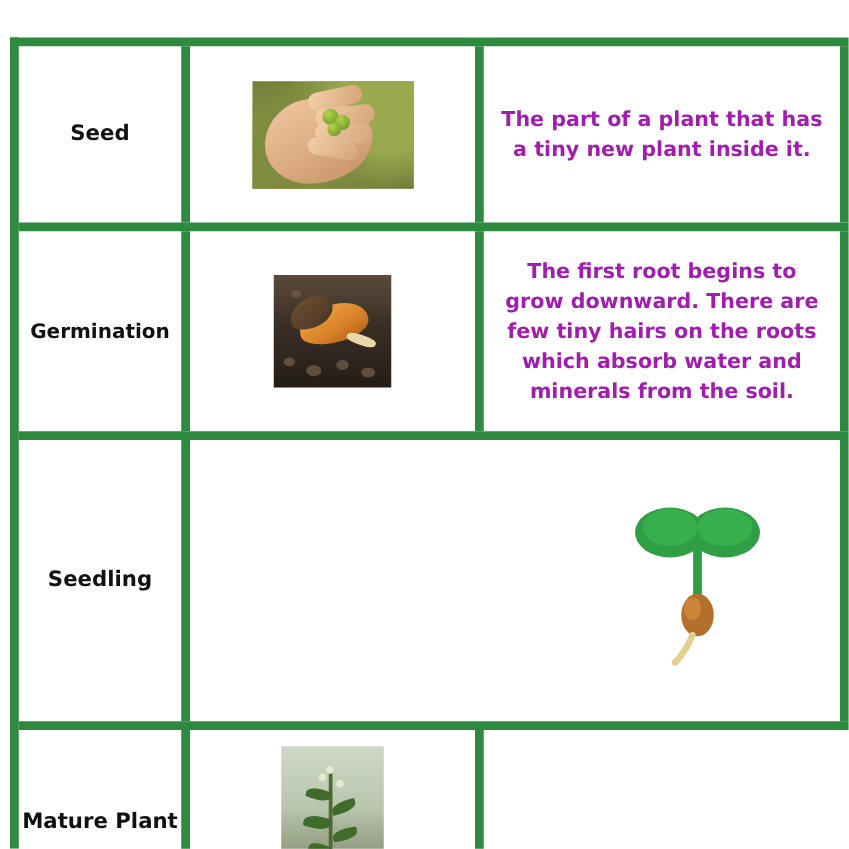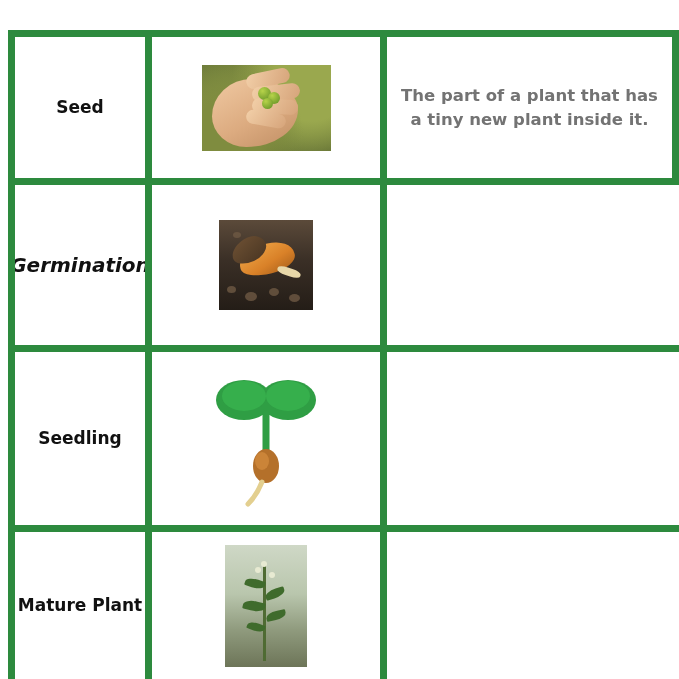--- a/index.html
+++ b/index.html
@@ -31,21 +31,21 @@
     border-left: 7px solid #2d8a3e;
   }
   .row {
     display: flex;
     box-sizing: border-box;
     border-bottom: 7px solid #2d8a3e;
     width: 100%;
   }
   .row-seed { height: 148px; }
   .row-germination { height: 167px; }
-  .row-seedling { height: 180px; }
+  .row-seedling { height: 232px; justify-content: space-between; }
   .row-mature { height: 154px; }
 
   .cell {
     box-sizing: border-box;
     border-right: 7px solid #2d8a3e;
     display: flex;
     align-items: center;
     justify-content: center;
     overflow: hidden;
     position: relative;
@@ -62,25 +62,25 @@
     flex: 1 1 auto;
     padding: 4px 14px;
   }
   .term-text {
     font-weight: bold;
     font-size: 17px;
     color: #111111;
     text-align: center;
     line-height: 1.25;
   }
-  .term-text.small { font-size: 20px; font-style: italic; }
+  .term-text.small { font-size: 16px; }
   .desc-text {
     font-weight: bold;
     font-size: 16.5px;
-    color: #737373;
+    color: #a21caf;
     text-align: center;
     line-height: 1.45;
   }
 
   
   .photo {
     position: relative;
     overflow: hidden;
   }
   .photo-seed {
@@ -238,20 +238,23 @@
         <div class="photo photo-germ">
           <div class="soil-speck" style="left:8px;top:66px;width:9px;height:7px;"></div>
           <div class="soil-speck" style="left:26px;top:72px;width:12px;height:9px;"></div>
           <div class="soil-speck" style="left:50px;top:68px;width:10px;height:8px;"></div>
           <div class="soil-speck" style="left:70px;top:74px;width:11px;height:8px;"></div>
           <div class="soil-speck" style="left:14px;top:12px;width:8px;height:6px;"></div>
           <div class="germ-seed"></div>
           <div class="germ-husk"></div>
           <div class="germ-root"></div>
         </div>
+      </div>
+      <div class="cell cell-desc">
+        <div class="desc-text">The first root begins to grow downward. There are few tiny hairs on the roots which absorb water and minerals from the soil.</div>
       </div>
     </div>
 
     <div class="row row-seedling">
       <div class="cell cell-term">
         <div class="term-text">Seedling</div>
       </div>
       <div class="cell cell-image">
         <div class="seedling-art">
           <svg width="124" height="138" viewBox="0 0 124 138">

